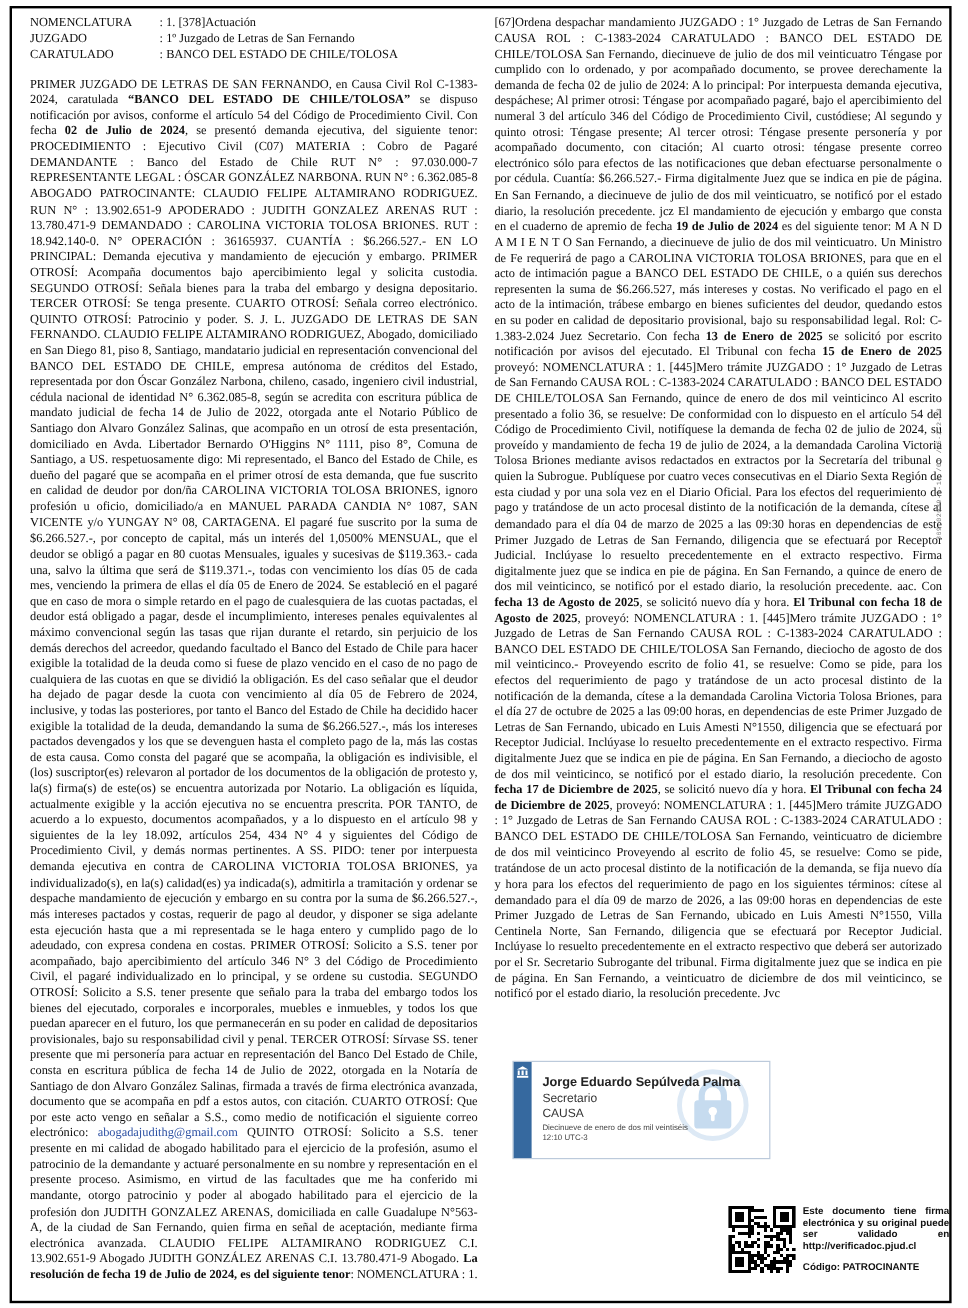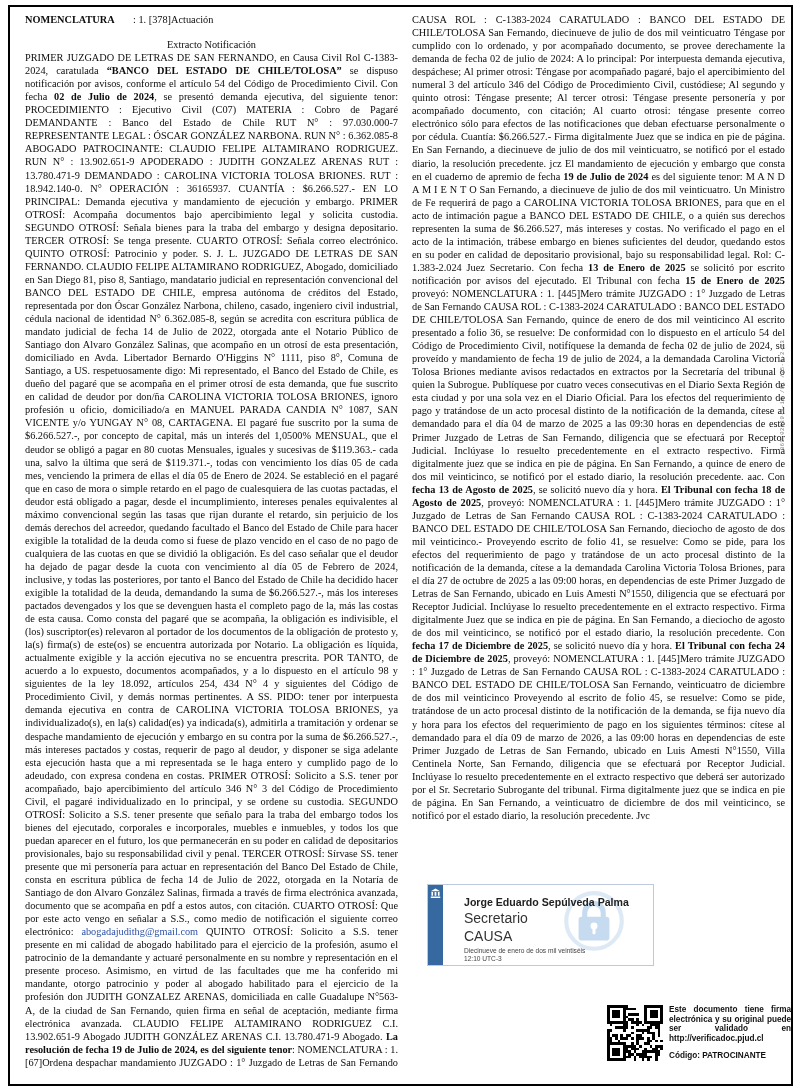--- a/index.html
+++ b/index.html
@@ -12,42 +12,41 @@
     border:2px solid #000; pointer-events:none;
   }
   
   .content {
     position:absolute; left:25px; top:13px; width:760px; height:1062px;
     column-count:2; column-gap:14px; column-fill:auto;
     font-size:10.3px; line-height:13.05px; text-align:justify; overflow:hidden;
   }
   .hdr { margin-bottom:12px; }
   .hdr-row { display:flex; }
-  .hdr-label { font-weight:bold; width:108px; flex:none; }
+  .hdr-label { font-weight:normal; width:108px; flex:none; }
   .hdr-val span.b { font-weight:normal; }
   .doc-title { text-align:center; }
   .body-runs span.b { font-weight:bold; }
   .lnk { color:var(--link,#2c50a3); cursor:pointer; }
 
   
   .sig-box {
     position:absolute; left:427px; top:884px; width:213px; height:80px;
     border:1px solid var(--box-border,#b9c9da); background:#fff;
     font-family:"Liberation Sans", sans-serif;
-    padding-left:12px;
   }
   .sig-bar {
     position:absolute; left:0; top:0; bottom:0; width:15px;
     background:var(--bar-blue,#36699f);
   }
   .sig-bar svg { position:absolute; left:2px; top:3px; width:11px; height:11px; }
   .sig-watermark { position:absolute; left:130px; top:2px; width:72px; height:72px; z-index:0; }
   .sig-text { position:relative; z-index:1; margin-left:24px; margin-top:11px; }
   .sig-name { font-weight:bold; font-size:10.6px; color:#222; }
-  .sig-role, .sig-org { font-size:14px; color:#333; margin-top:2px; }
+  .sig-role, .sig-org { font-size:10px; color:#333; margin-top:2px; }
   .sig-date, .sig-time { font-size:6.6px; color:#444; line-height:7.6px; }
   .sig-date { margin-top:3px; }
 
   
   .verify {
     position:absolute; left:607px; top:1005px; width:184px; display:flex; gap:6px;
     font-family:"Liberation Sans", sans-serif;
   }
   .qr { width:56px; height:56px; flex:none; }
   .qr svg { width:100%; height:100%; fill:#000; }
@@ -67,23 +66,30 @@
 
 <div class="page-border"></div>
 
 <div class="content">
 
   <div class="hdr">
     <div class="hdr-row">
       <span class="hdr-label">NOMENCLATURA</span>
       <span class="hdr-val"><span>: 1. [378]</span><span class="b">Actuación</span></span>
     </div>
+    <div class="hdr-row">
+      <span class="hdr-label">JUZGADO</span>
+      <span class="hdr-val"><span>: </span><span class="b">1º Juzgado de Letras de San Fernando</span></span>
+    </div>
+    <div class="hdr-row">
+      <span class="hdr-label">CARATULADO</span>
+      <span class="hdr-val"><span>: </span><span class="b">BANCO DEL ESTADO DE CHILE/TOLOSA</span></span>
+    </div>
   </div>
 
-  <div class="doc-title">Extracto Notificación</div>
 
   <div class="body-runs"><span>PRIMER JUZGADO DE LETRAS DE SAN FERNANDO, en Causa Civil Rol C-1383-2024, caratulada </span><span class="b">“BANCO DEL ESTADO DE CHILE/TOLOSA”</span><span> se dispuso notificación por avisos, conforme el artículo 54 del Código de Procedimiento Civil. Con fecha </span><span class="b">02 de Julio de 2024</span><span>, se presentó demanda ejecutiva, del siguiente tenor: PROCEDIMIENTO : Ejecutivo Civil (C07) MATERIA : Cobro de Pagaré DEMANDANTE : Banco del Estado de Chile RUT N° : 97.030.000-7 REPRESENTANTE LEGAL : ÓSCAR GONZÁLEZ NARBONA. RUN N° : 6.362.085-8 ABOGADO PATROCINANTE: CLAUDIO FELIPE ALTAMIRANO RODRIGUEZ. RUN N° : 13.902.651-9 APODERADO : JUDITH GONZALEZ ARENAS RUT : 13.780.471-9 DEMANDADO : CAROLINA VICTORIA TOLOSA BRIONES. RUT : 18.942.140-0. N° OPERACIÓN : 36165937. CUANTÍA : $6.266.527.- EN LO PRINCIPAL: Demanda ejecutiva y mandamiento de ejecución y embargo. PRIMER OTROSÍ: Acompaña documentos bajo apercibimiento legal y solicita custodia. SEGUNDO OTROSÍ: Señala bienes para la traba del embargo y designa depositario. TERCER OTROSÍ: Se tenga presente. CUARTO OTROSÍ: Señala correo electrónico. QUINTO OTROSÍ: Patrocinio y poder. S. J. L. JUZGADO DE LETRAS DE SAN FERNANDO. CLAUDIO FELIPE ALTAMIRANO RODRIGUEZ, Abogado, domiciliado en San Diego 81, piso 8, Santiago, mandatario judicial en representación convencional del BANCO DEL ESTADO DE CHILE, empresa autónoma de créditos del Estado, representada por don Óscar González Narbona, chileno, casado, ingeniero civil industrial, cédula nacional de identidad N° 6.362.085-8, según se acredita con escritura pública de mandato judicial de fecha 14 de Julio de 2022, otorgada ante el Notario Público de Santiago don Alvaro González Salinas, que acompaño en un otrosí de esta presentación, domiciliado en Avda. Libertador Bernardo O'Higgins N° 1111, piso 8°, Comuna de Santiago, a US. respetuosamente digo: Mi representado, el Banco del Estado de Chile, es dueño del pagaré que se acompaña en el primer otrosí de esta demanda, que fue suscrito en calidad de deudor por don/ña CAROLINA VICTORIA TOLOSA BRIONES, ignoro profesión u oficio, domiciliado/a en MANUEL PARADA CANDIA N° 1087, SAN VICENTE y/o YUNGAY N° 08, CARTAGENA. El pagaré fue suscrito por la suma de $6.266.527.-, por concepto de capital, más un interés del 1,0500% MENSUAL, que el deudor se obligó a pagar en 80 cuotas Mensuales, iguales y sucesivas de $119.363.- cada una, salvo la última que será de $119.371.-, todas con vencimiento los días 05 de cada mes, venciendo la primera de ellas el día 05 de Enero de 2024. Se estableció en el pagaré que en caso de mora o simple retardo en el pago de cualesquiera de las cuotas pactadas, el deudor está obligado a pagar, desde el incumplimiento, intereses penales equivalentes al máximo convencional según las tasas que rijan durante el retardo, sin perjuicio de los demás derechos del acreedor, quedando facultado el Banco del Estado de Chile para hacer exigible la totalidad de la deuda como si fuese de plazo vencido en el caso de no pago de cualquiera de las cuotas en que se dividió la obligación. Es del caso señalar que el deudor ha dejado de pagar desde la cuota con vencimiento al día 05 de Febrero de 2024, inclusive, y todas las posteriores, por tanto el Banco del Estado de Chile ha decidido hacer exigible la totalidad de la deuda, demandando la suma de $6.266.527.-, más los intereses pactados devengados y los que se devenguen hasta el completo pago de la, más las costas de esta causa. Como consta del pagaré que se acompaña, la obligación es indivisible, el (los) suscriptor(es) relevaron al portador de los documentos de la obligación de protesto y, la(s) firma(s) de este(os) se encuentra autorizada por Notario. La obligación es líquida, actualmente exigible y la acción ejecutiva no se encuentra prescrita. POR TANTO, de acuerdo a lo expuesto, documentos acompañados, y a lo dispuesto en el artículo 98 y siguientes de la ley 18.092, artículos 254, 434 N° 4 y siguientes del Código de Procedimiento Civil, y demás normas pertinentes. A SS. PIDO: tener por interpuesta demanda ejecutiva en contra de CAROLINA VICTORIA TOLOSA BRIONES, ya individualizado(s), en la(s) calidad(es) ya indicada(s), admitirla a tramitación y ordenar se despache mandamiento de ejecución y embargo en su contra por la suma de $6.266.527.-, más intereses pactados y costas, requerir de pago al deudor, y disponer se siga adelante esta ejecución hasta que a mi representada se le haga entero y cumplido pago de lo adeudado, con expresa condena en costas. PRIMER OTROSÍ: Solicito a S.S. tener por acompañado, bajo apercibimiento del artículo 346 N° 3 del Código de Procedimiento Civil, el pagaré individualizado en lo principal, y se ordene su custodia. SEGUNDO OTROSÍ: Solicito a S.S. tener presente que señalo para la traba del embargo todos los bienes del ejecutado, corporales e incorporales, muebles e inmuebles, y todos los que puedan aparecer en el futuro, los que permanecerán en su poder en calidad de depositarios provisionales, bajo su responsabilidad civil y penal. TERCER OTROSÍ: Sírvase SS. tener presente que mi personería para actuar en representación del Banco Del Estado de Chile, consta en escritura pública de fecha 14 de Julio de 2022, otorgada en la Notaría de Santiago de don Alvaro González Salinas, firmada a través de firma electrónica avanzada, documento que se acompaña en pdf a estos autos, con citación. CUARTO OTROSÍ: Que por este acto vengo en señalar a S.S., como medio de notificación el siguiente correo electrónico: </span><span class="lnk">abogadajudithg@gmail.com</span><span> QUINTO OTROSÍ: Solicito a S.S. tener presente en mi calidad de abogado habilitado para el ejercicio de la profesión, asumo el patrocinio de la demandante y actuaré personalmente en su nombre y representación en el presente proceso. Asimismo, en virtud de las facultades que me ha conferido mi mandante, otorgo patrocinio y poder al abogado habilitado para el ejercicio de la profesión don JUDITH GONZALEZ ARENAS, domiciliada en calle Guadalupe N°563-A, de la ciudad de San Fernando, quien firma en señal de aceptación, mediante firma electrónica avanzada.  CLAUDIO FELIPE ALTAMIRANO RODRIGUEZ C.I. 13.902.651-9 Abogado JUDITH GONZÁLEZ ARENAS C.I. 13.780.471-9 Abogado. </span><span class="b">La resolución de fecha 19 de Julio de 2024, es del siguiente tenor</span><span>: NOMENCLATURA : 1. [67]Ordena despachar mandamiento JUZGADO : 1° Juzgado de Letras de San Fernando CAUSA ROL : C-1383-2024 CARATULADO : BANCO DEL ESTADO DE CHILE/TOLOSA San Fernando, diecinueve de julio de dos mil veinticuatro Téngase por cumplido con lo ordenado, y por acompañado documento, se provee derechamente la demanda de fecha 02 de julio de 2024: A lo principal: Por interpuesta demanda ejecutiva, despáchese; Al primer otrosi: Téngase por acompañado pagaré, bajo el apercibimiento del numeral 3 del artículo 346 del Código de Procedimiento Civil, custódiese; Al segundo y quinto otrosi: Téngase presente; Al tercer otrosi: Téngase presente personería y por acompañado documento, con citación; Al cuarto otrosi: téngase presente correo electrónico sólo para efectos de las notificaciones que deban efectuarse personalmente o por cédula. Cuantía: $6.266.527.- Firma digitalmente Juez que se indica en pie de página. En San Fernando, a diecinueve de julio de dos mil veinticuatro, se notificó por el estado diario, la resolución precedente. jcz El mandamiento de ejecución y embargo que consta en el cuaderno de apremio de fecha </span><span class="b">19 de Julio de 2024</span><span> es del siguiente tenor: M A N D A M I E N T O San Fernando, a diecinueve de julio de dos mil veinticuatro. Un Ministro de Fe requerirá de pago a CAROLINA VICTORIA TOLOSA BRIONES, para que en el acto de intimación pague a BANCO DEL ESTADO DE CHILE, o a quién sus derechos representen la suma de $6.266.527, más intereses y costas. No verificado el pago en el acto de la intimación, trábese embargo en bienes suficientes del deudor, quedando estos en su poder en calidad de depositario provisional, bajo su responsabilidad legal. Rol: C-1.383-2.024 Juez Secretario. Con fecha </span><span class="b">13 de Enero de 2025</span><span> se solicitó por escrito notificación por avisos del ejecutado. El Tribunal con fecha </span><span class="b">15 de Enero de 2025</span><span> proveyó: NOMENCLATURA : 1. [445]Mero trámite JUZGADO : 1° Juzgado de Letras de San Fernando CAUSA ROL : C-1383-2024 CARATULADO : BANCO DEL ESTADO DE CHILE/TOLOSA San Fernando, quince de enero de dos mil veinticinco Al escrito presentado a folio 36, se resuelve: De conformidad con lo dispuesto en el artículo 54 del Código de Procedimiento Civil, notifíquese la demanda de fecha 02 de julio de 2024, su proveído y mandamiento de fecha 19 de julio de 2024, a la demandada Carolina Victoria Tolosa Briones mediante avisos redactados en extractos por la Secretaría del tribunal o quien la Subrogue. Publíquese por cuatro veces consecutivas en el Diario Sexta Región de esta ciudad y por una sola vez en el Diario Oficial. Para los efectos del requerimiento de pago y tratándose de un acto procesal distinto de la notificación de la demanda, cítese al demandado para el día 04 de marzo de 2025 a las 09:30 horas en dependencias de este Primer Juzgado de Letras de San Fernando, diligencia que se efectuará por Receptor Judicial. Inclúyase lo resuelto precedentemente en el extracto respectivo. Firma digitalmente juez que se indica en pie de página. En San Fernando, a quince de enero de dos mil veinticinco, se notificó por el estado diario, la resolución precedente. aac. Con </span><span class="b">fecha 13 de Agosto de 2025</span><span>, se solicitó nuevo día y hora. </span><span class="b">El Tribunal con fecha 18 de Agosto de 2025</span><span>, proveyó: NOMENCLATURA : 1. [445]Mero trámite JUZGADO : 1° Juzgado de Letras de San Fernando CAUSA ROL : C-1383-2024 CARATULADO : BANCO DEL ESTADO DE CHILE/TOLOSA San Fernando, dieciocho de agosto de dos mil veinticinco.- Proveyendo escrito de folio 41, se resuelve: Como se pide, para los efectos del requerimiento de pago y tratándose de un acto procesal distinto de la notificación de la demanda, cítese a la demandada Carolina Victoria Tolosa Briones, para el día 27 de octubre de 2025 a las 09:00 horas, en dependencias de este Primer Juzgado de Letras de San Fernando, ubicado en Luis Amesti N°1550, diligencia que se efectuará por Receptor Judicial. Inclúyase lo resuelto precedentemente en el extracto respectivo. Firma digitalmente Juez que se indica en pie de página. En San Fernando, a dieciocho de agosto de dos mil veinticinco, se notificó por el estado diario, la resolución precedente. Con </span><span class="b">fecha 17 de Diciembre de 2025</span><span>, se solicitó nuevo día y hora. </span><span class="b">El Tribunal con fecha 24 de Diciembre de 2025</span><span>, proveyó: NOMENCLATURA : 1. [445]Mero trámite JUZGADO : 1° Juzgado de Letras de San Fernando CAUSA ROL : C-1383-2024 CARATULADO : BANCO DEL ESTADO DE CHILE/TOLOSA San Fernando, veinticuatro de diciembre de dos mil veinticinco  Proveyendo al escrito de folio 45, se resuelve: Como se pide, tratándose de un acto procesal distinto de la notificación de la demanda, se fija nuevo día y hora para los efectos del requerimiento de pago en los siguientes términos: cítese al demandado para el día 09 de marzo de 2026, a las 09:00 horas en dependencias de este Primer Juzgado de Letras de San Fernando, ubicado en Luis Amesti N°1550,  Villa Centinela Norte, San Fernando, diligencia que se efectuará por Receptor Judicial. Inclúyase lo resuelto precedentemente en el extracto respectivo que deberá ser autorizado por el Sr. Secretario Subrogante del tribunal. Firma digitalmente juez que se indica en pie de página. En San Fernando, a veinticuatro de diciembre de dos mil veinticinco, se notificó por el estado diario, la resolución precedente. Jvc</span></div>
 
 </div>
 
 <div class="sig-box">
   <div class="sig-bar">
     <span><svg viewBox="0 0 10 10" style="position:absolute;left:2px;top:3px;width:11px;height:11px;">
       <path d="M5 0.4 L9.3 2.9 H0.7 Z M1.3 3.7 h1.5 v3.4 h-1.5 z M4.2 3.7 h1.6 v3.4 h-1.6 z M7.2 3.7 h1.5 v3.4 h-1.5 z M0.7 7.7 h8.6 v1.5 h-8.6 z" fill="#ffffff"></path>
     </svg></span>

